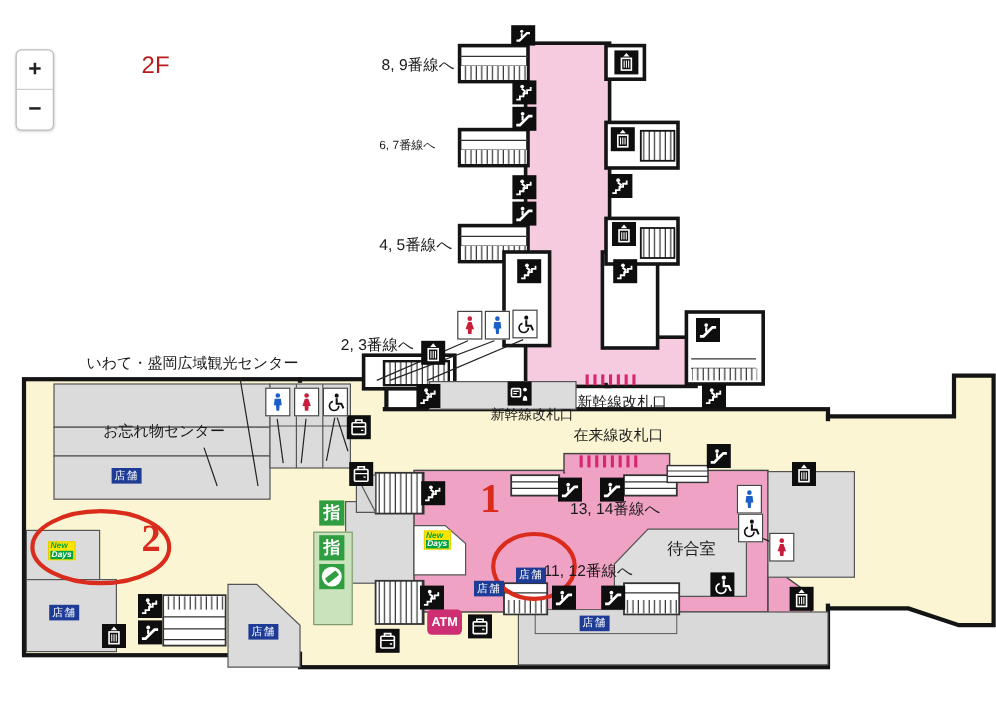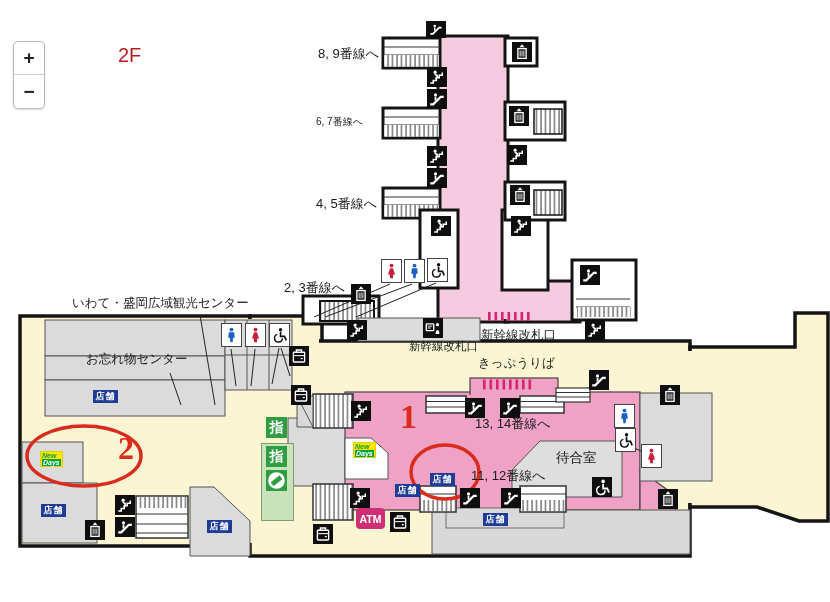--- a/index.html
+++ b/index.html
@@ -1,20 +1,20 @@
 <!DOCTYPE html>
 <html><head>
 <meta charset="utf-8">
 <style>
   html,body{margin:0;padding:0;background:#fff;}
   #stage{position:relative;width:830px;height:602px;background:#fff;overflow:hidden;
          font-family:"Liberation Sans","DejaVu Sans",sans-serif;}
   #basemap{position:absolute;left:0;top:0;}
   .lbl{position:absolute;font-weight:normal;color:#1a1a1a;white-space:nowrap;font-size:12.5px;line-height:1;}
-  .badge{position:absolute;background:#1E3C96;color:#fff;font-size:9px;font-weight:bold;
+  .badge{position:absolute;background:#1E3C96;color:#fff;font-size:9px;font-weight:normal;
          width:25px;height:13px;display:flex;align-items:center;justify-content:center;letter-spacing:1px;}
   .atm{position:absolute;background:#CE2E72;color:#fff;font-size:10.5px;font-weight:bold;border-radius:4px;
        width:29px;height:21px;display:flex;align-items:center;justify-content:center;}
   .ic{position:absolute;width:20px;height:20px;background:#0e0e0e;color:#fff;padding:1px;box-sizing:border-box;}
   .icw{position:absolute;width:21px;height:24px;background:#fff;border:1.2px solid #444;color:#111;
        padding:1px;box-sizing:border-box;}
   .icw.man{color:#1C5FC8}
   .icw.woman{color:#C81E3C}
   .gsq{position:absolute;width:21px;height:21px;background:#2E9E41;color:#fff;font-size:14px;font-weight:bold;
        display:flex;align-items:center;justify-content:center;}
@@ -200,23 +200,23 @@
 <div class="fl" style="left:118px;top:44px;">2F</div>
 
 <div class="lbl" style="left:318px;top:47px;font-size:13px">8, 9番線へ</div>
 <div class="lbl" style="left:316px;top:117px;font-size:10px">6, 7番線へ</div>
 <div class="lbl" style="left:316px;top:197px;font-size:13px">4, 5番線へ</div>
 <div class="lbl" style="left:284px;top:281px;font-size:13px">2, 3番線へ</div>
 <div class="lbl" style="left:72px;top:297px;">いわて・盛岡広域観光センター</div>
 <div class="lbl" style="left:86px;top:353px;">お忘れ物センター</div>
 <div class="lbl" style="left:409px;top:341px;font-size:11.5px">新幹線改札口</div>
 <div class="lbl" style="left:481px;top:329px;">新幹線改札口</div>
-<div class="lbl" style="left:478px;top:357px;">きっぷうりば</div>
+<div class="lbl" style="left:478px;top:357px;">在来線改札口</div>
 <div class="lbl" style="left:475px;top:417px;font-size:13px">13, 14番線へ</div>
-<div class="lbl" style="left:471px;top:469px;font-size:13px">11, 12番線へ</div>
+<div class="lbl" style="left:453px;top:469px;font-size:13px">11, 12番線へ</div>
 <div class="lbl" style="left:556px;top:451px;font-size:13.5px">待合室</div>
 
 <div class="badge" style="left:93px;top:390px;">店舗</div>
 <div class="badge" style="left:41px;top:504px;">店舗</div>
 <div class="badge" style="left:207px;top:520px;">店舗</div>
 <div class="badge" style="left:395px;top:484px;">店舗</div>
 <div class="badge" style="left:430px;top:473px;">店舗</div>
 <div class="badge" style="left:483px;top:513px;">店舗</div>
 
 <div class="atm" style="left:356px;top:508px;">ATM</div>

